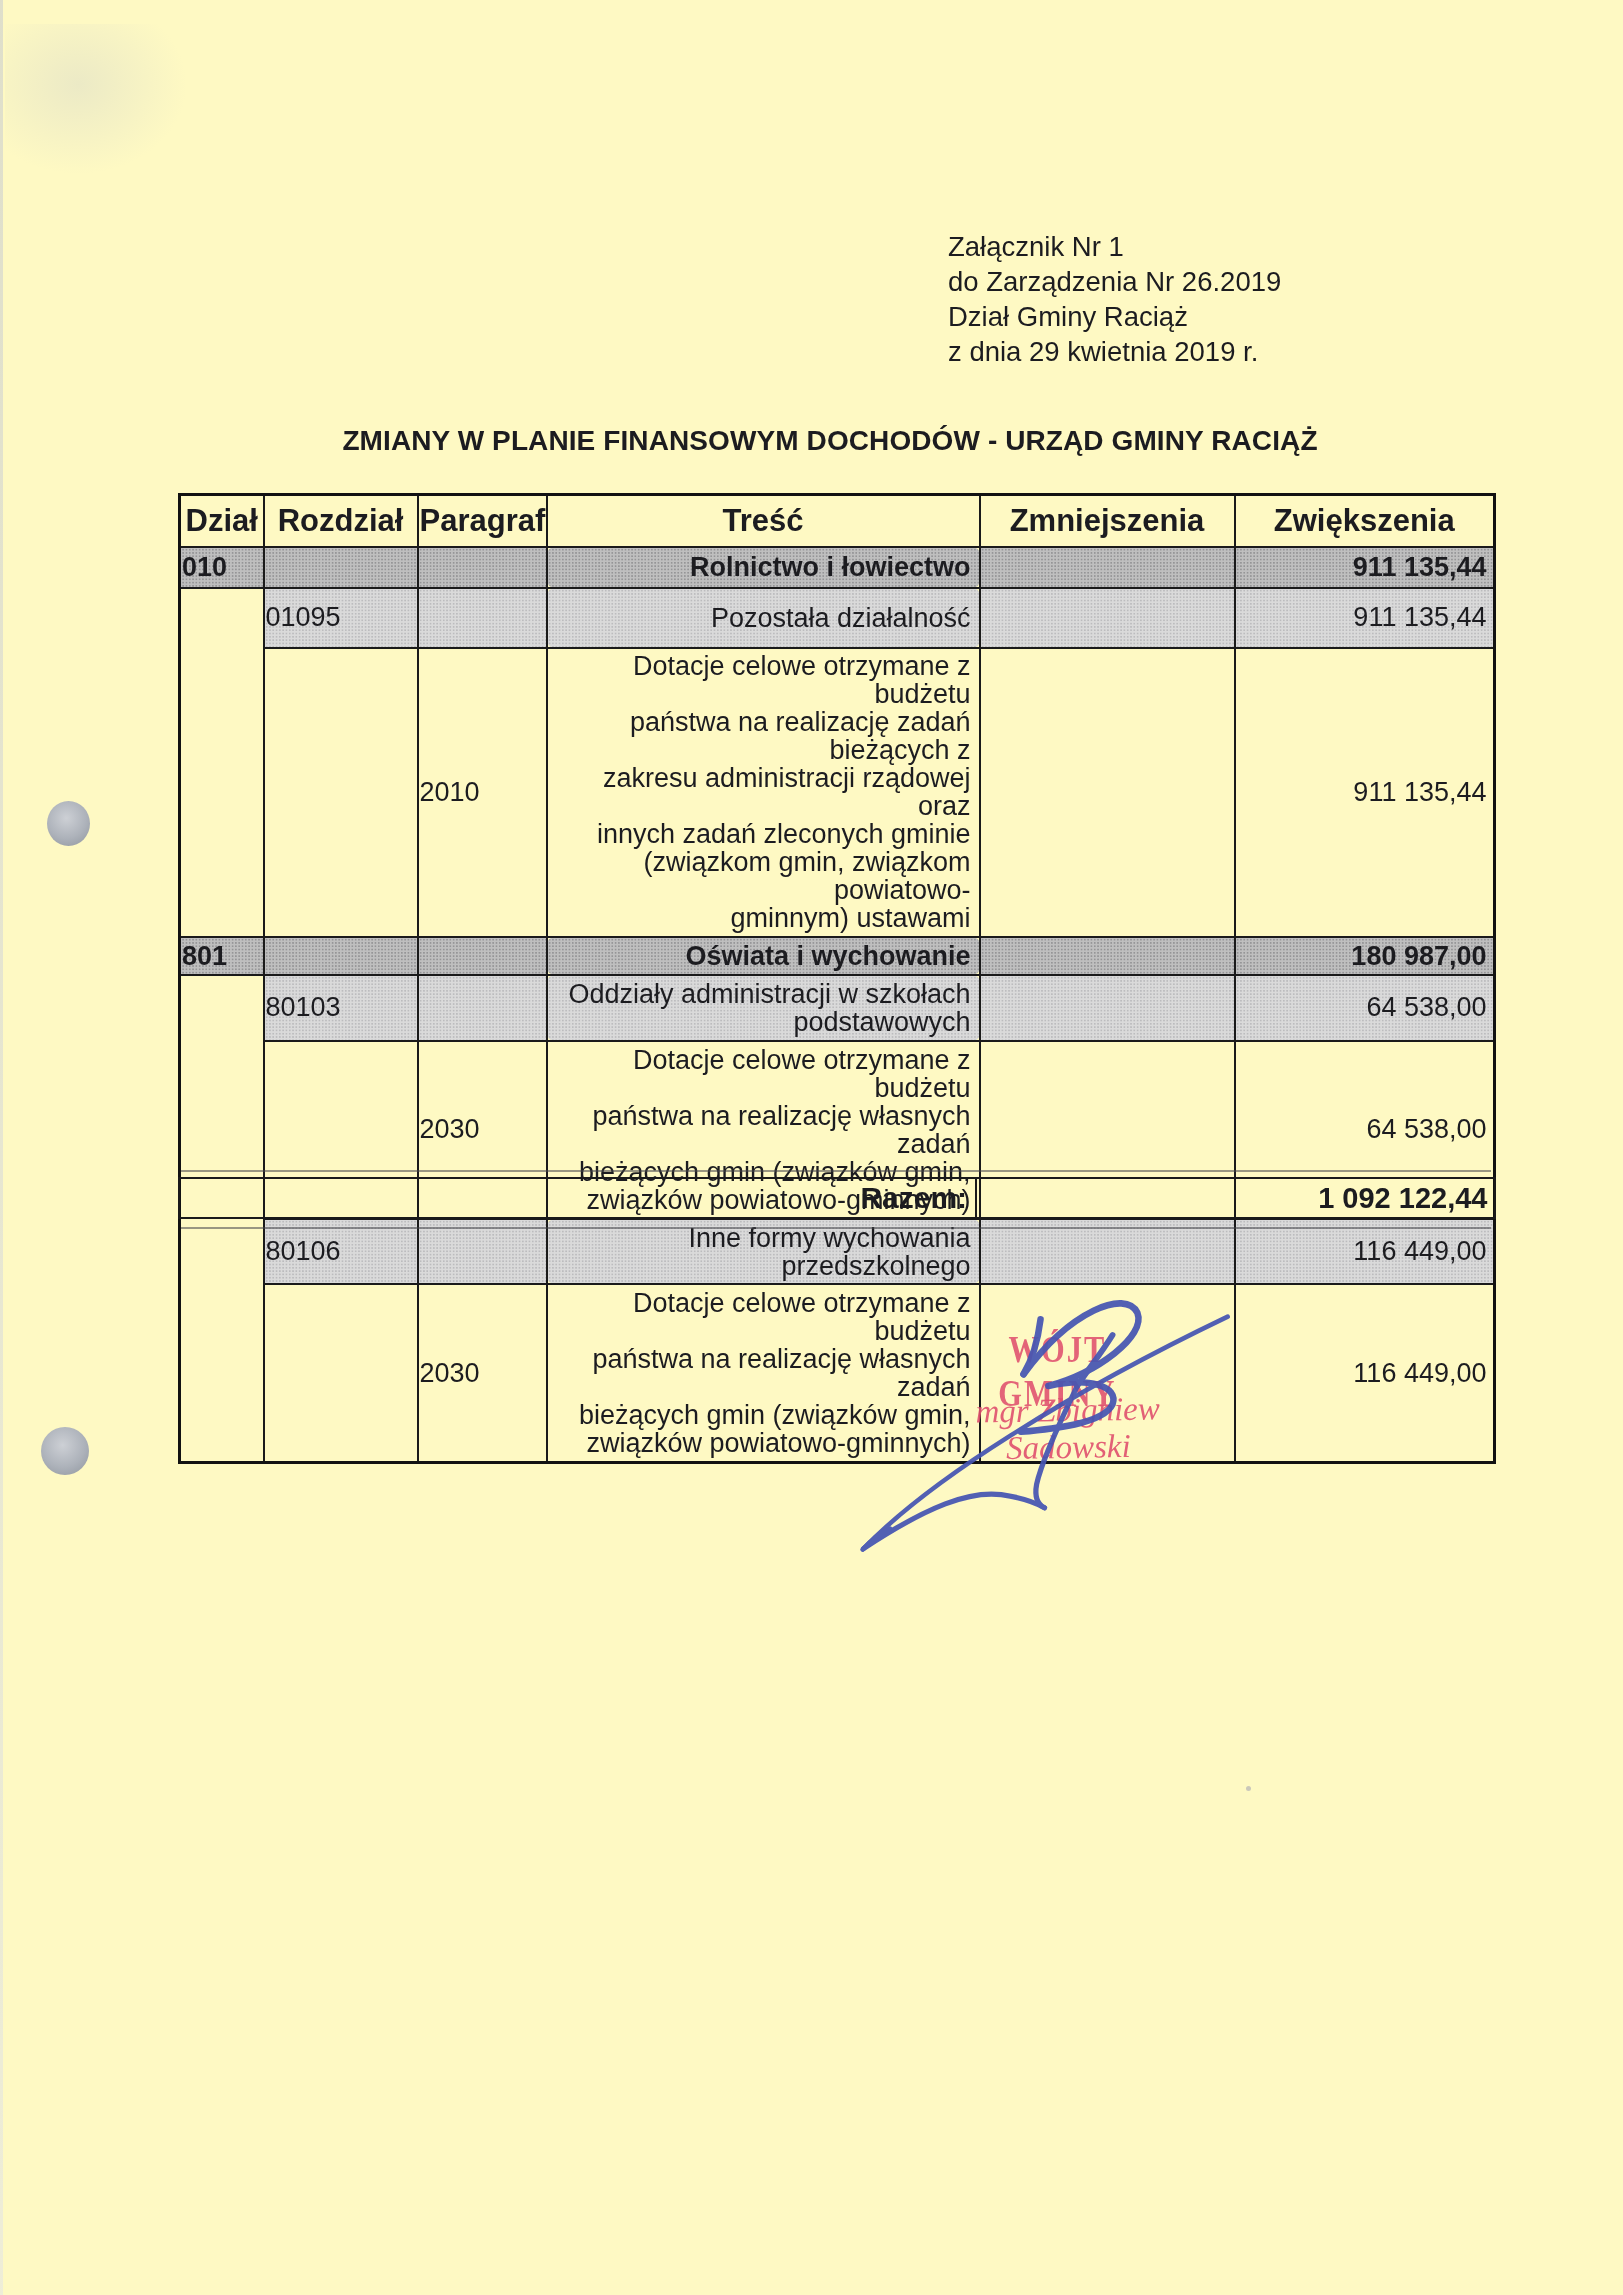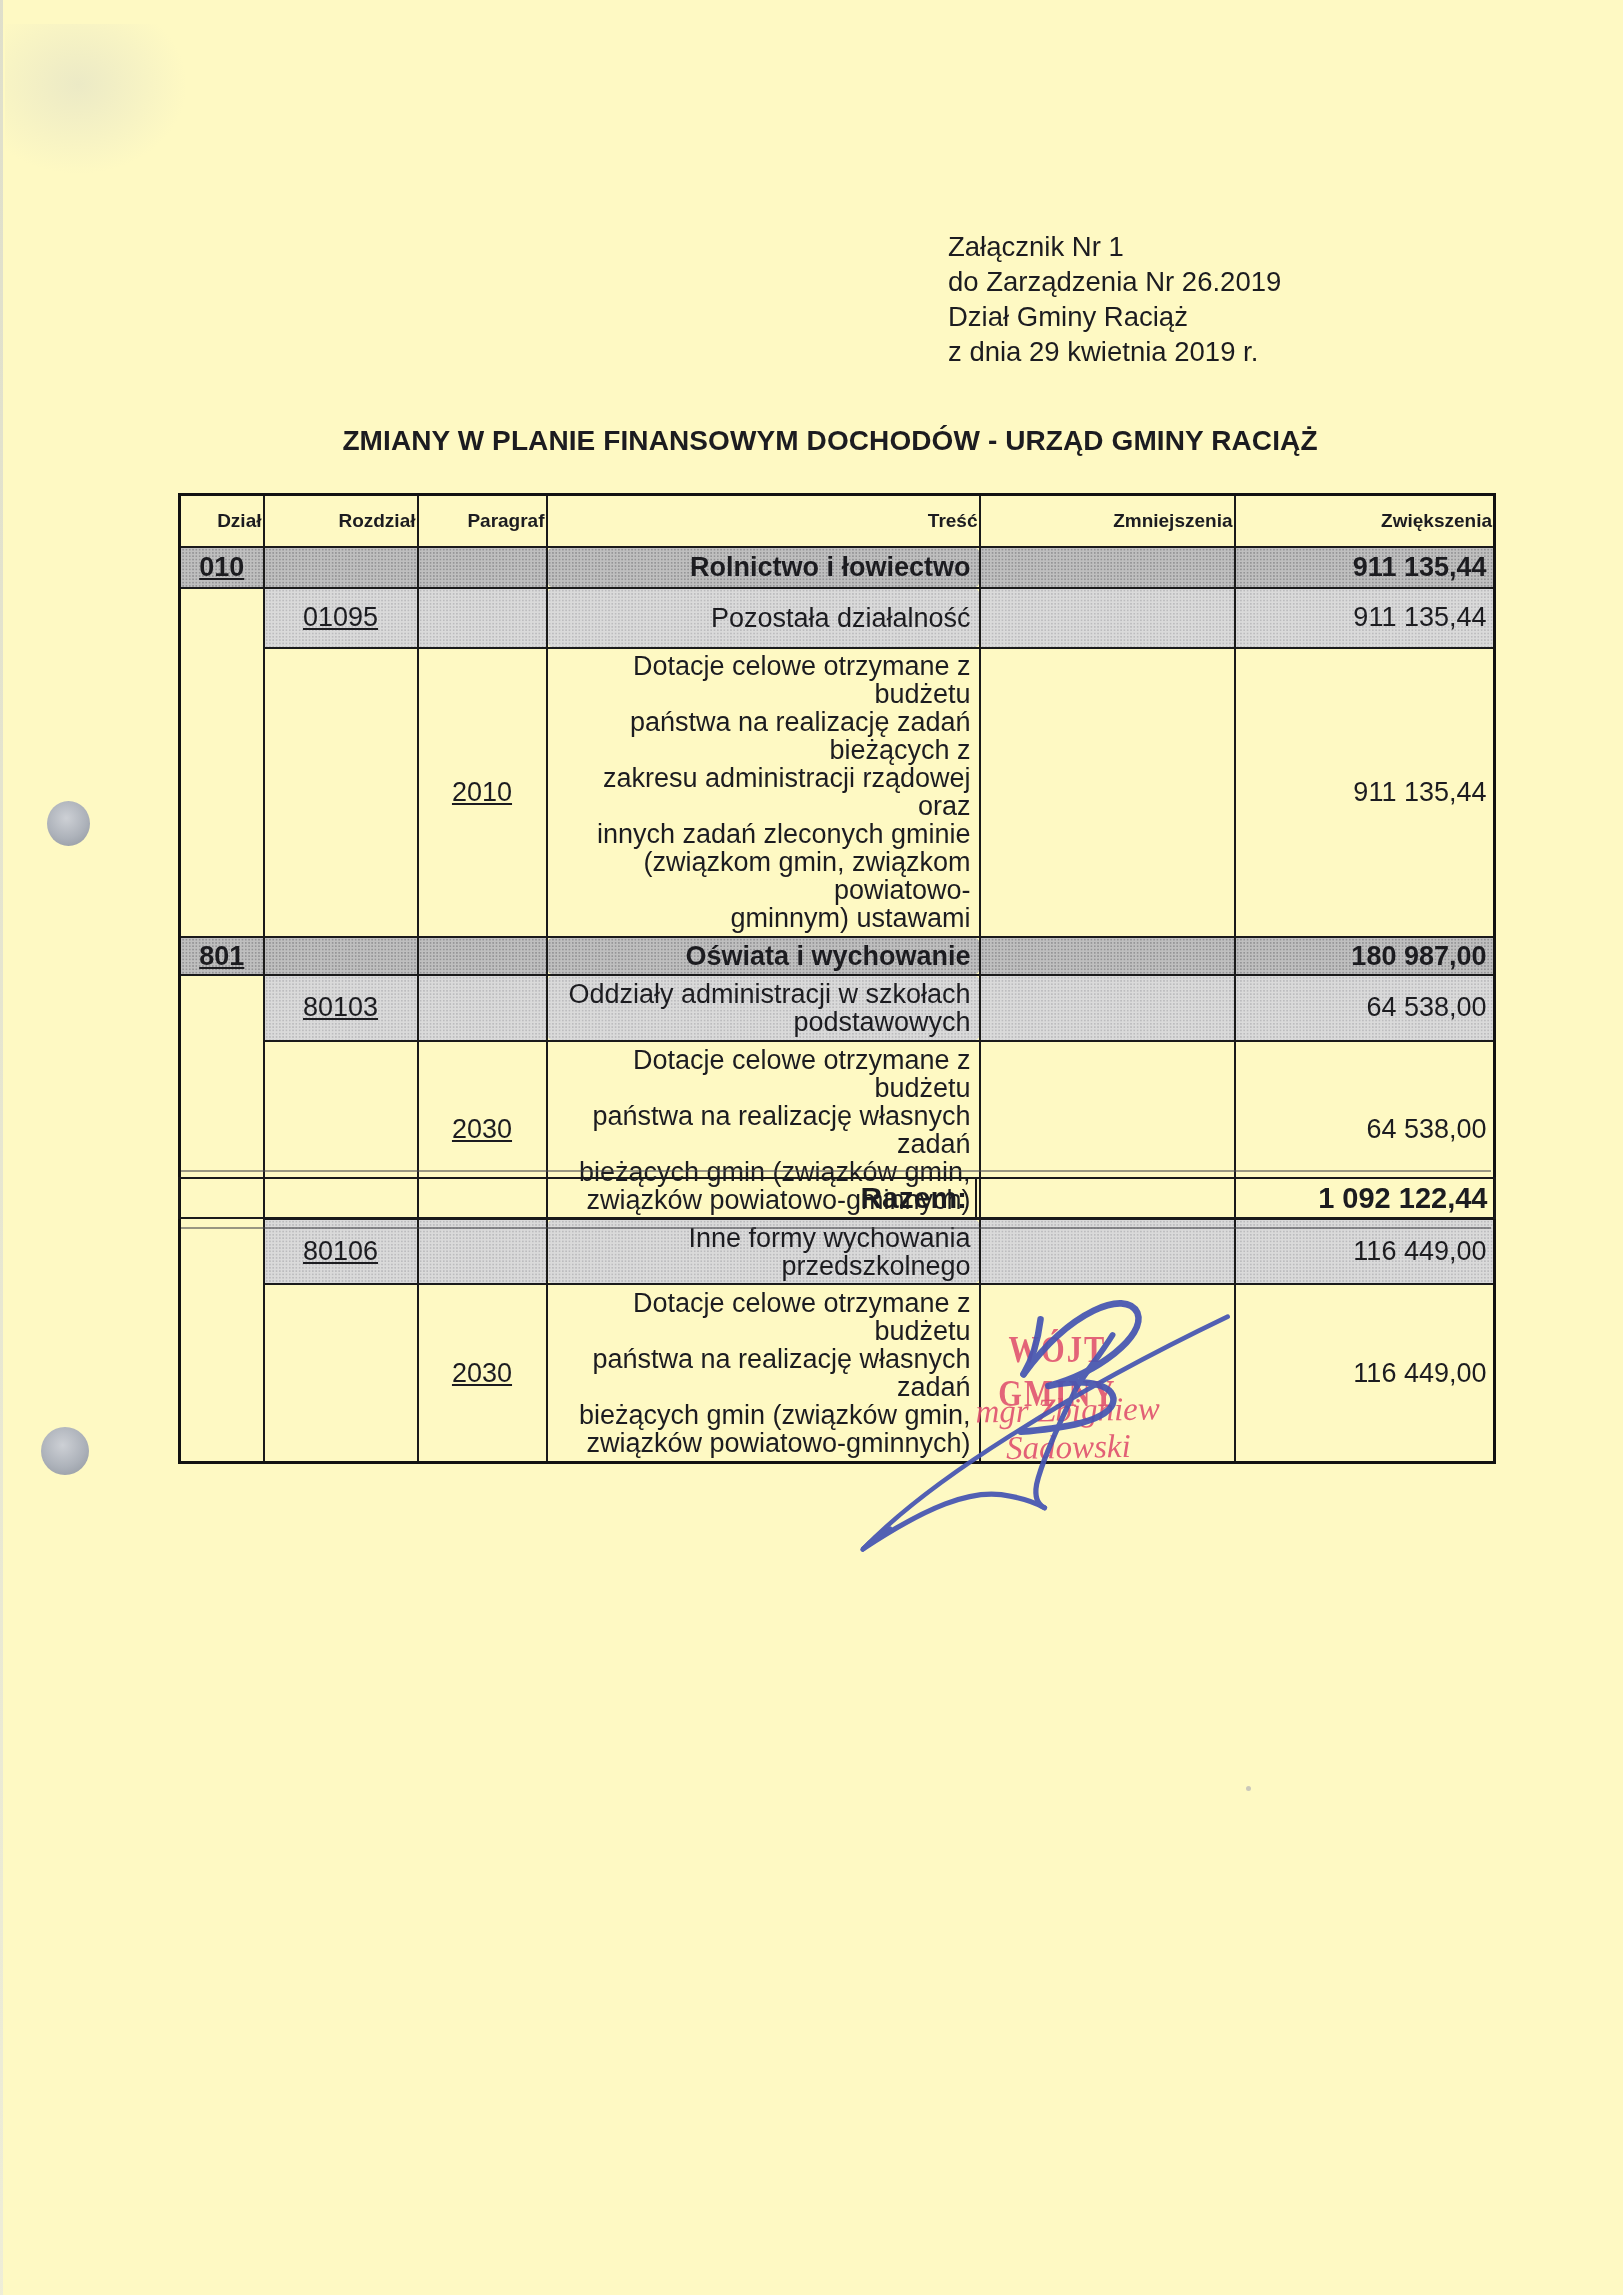--- a/index.html
+++ b/index.html
@@ -21,24 +21,24 @@
 
   .attachment-note { position:absolute; left:948px; top:229px;
     font-size:27.5px; line-height:35px; }
 
   .doc-title { position:absolute; left:172px; top:425px; width:1316px;
     text-align:center; font-weight:bold; font-size:28px; letter-spacing:0.1px; }
 
   table.main { position:absolute; left:178px; top:493px; width:1316px;
     border-collapse:collapse; table-layout:fixed; border:3.3px solid #121212; }
   table.main th, table.main td { border:2px solid #1a1a1a; overflow:hidden; }
-  table.main th { font-size:19px; font-weight:bold; text-align:right; vertical-align:middle;
+  table.main th { font-size:31px; font-weight:bold; text-align:center; vertical-align:middle;
     border-bottom-width:2.6px; }
   table.main td { font-size:27px; vertical-align:middle; }
-  .c-code   { text-align:center;text-decoration:underline; }
+  .c-code   { text-align:left; }
   .c-tresc  { text-align:right; padding:3.9px 7.9px; white-space:pre-line; line-height:28px;border-radius:8px; }
   .c-amount { text-align:right; padding-right:6.5px; }
   tr.lvl-dzial td { font-weight:bold; }
   .shade-d { background-color:#bfbfbf;
     background-image:radial-gradient(circle, rgba(70,70,75,.35) 0.7px, transparent 0.9px);
     background-size:3.3px 3.3px; }
   .shade-l { background-color:#dadada;
     background-image:radial-gradient(circle, rgba(110,110,118,.28) 0.7px, transparent 0.9px);
     background-size:3.3px 3.3px; }
 

